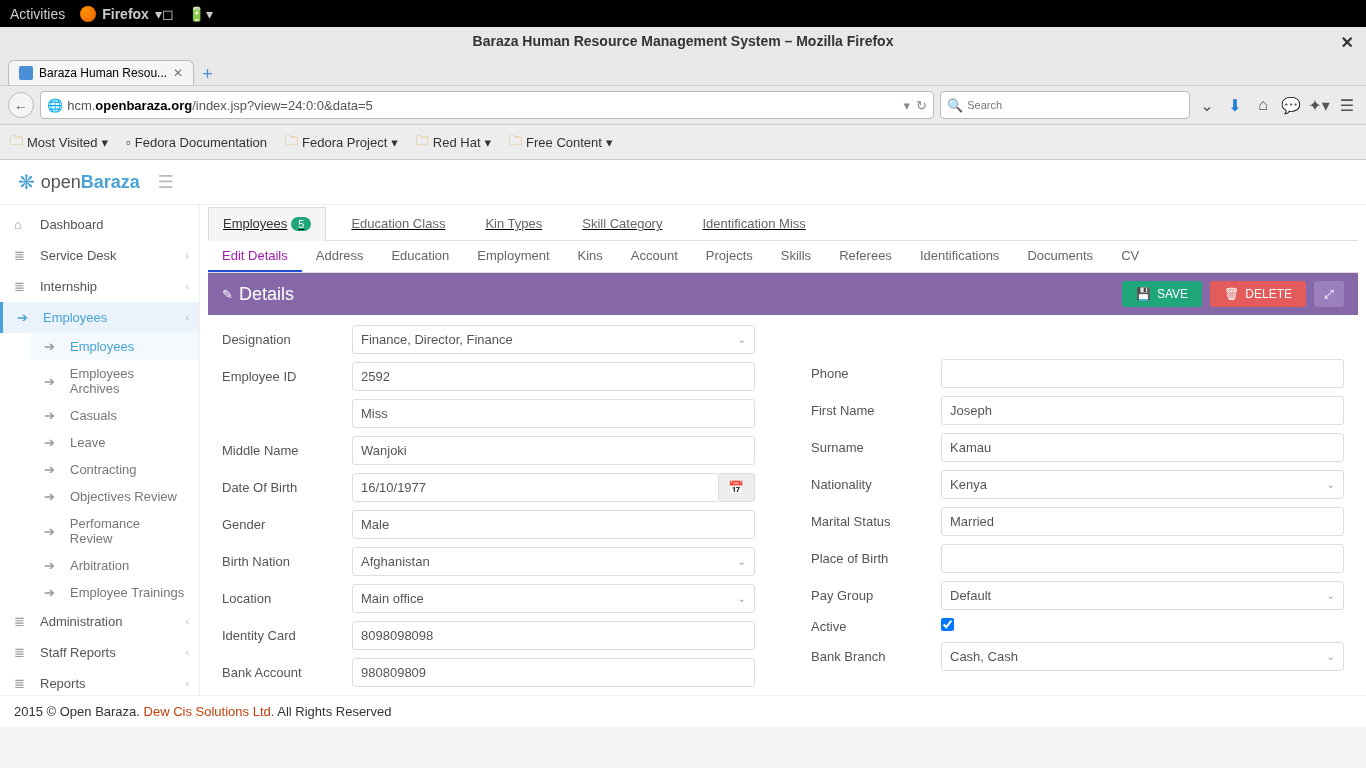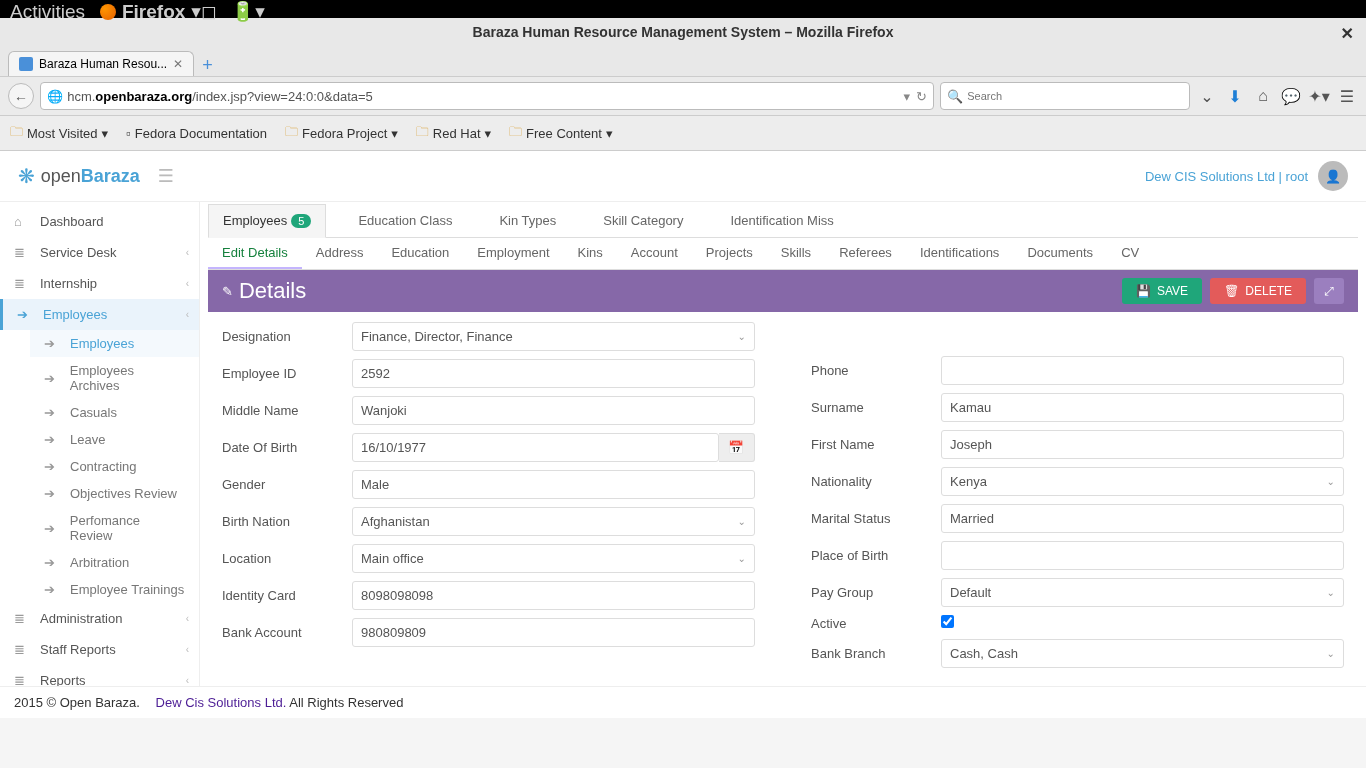--- a/index.html
+++ b/index.html
@@ -1,19 +1,19 @@
 <!DOCTYPE html>
 <html><head>
 <meta charset="utf-8">
 <style>
 * { box-sizing: border-box; margin: 0; padding: 0; font-family: "Helvetica Neue", Arial, sans-serif; }
 body { background: #f5f5f5; width: 1366px; height: 768px; overflow: hidden; font-size: 13px; }
 
 
-.gnome-bar { background: #000; color: #ccc; height: 18px; display: flex; align-items: flex-start; padding: 0 10px; font-size: 19px; }
+.gnome-bar { background: #000; color: #ccc; height: 27px; display: flex; align-items: center; padding: 0 10px; font-size: 14px; }
 .gnome-bar .left { display: flex; align-items: center; gap: 15px; }
 .gnome-bar .center { flex: 1; text-align: center; font-weight: bold; }
 .gnome-bar .right { display: flex; align-items: center; gap: 15px; }
 .ff-icon { width: 16px; height: 16px; border-radius: 50%; background: radial-gradient(circle at 30% 30%, #ff9500, #e66000); display: inline-block; }
 
 
 .ff-window { background: #e8e8e8; }
 .ff-title { text-align: center; padding: 6px 0; font-size: 14px; font-weight: bold; color: #333; position: relative; }
 .ff-close { position: absolute; right: 12px; top: 6px; font-size: 16px; color: #333; cursor: pointer; }
 .ff-tabs { display: flex; align-items: flex-end; padding: 0 8px; height: 30px; }
@@ -49,51 +49,51 @@
 .sidebar { width: 200px; background: #fff; border-right: 1px solid #eee; overflow-y: auto; font-size: 13px; padding-top: 4px; }
 .sb-item { display: flex; align-items: center; padding: 8px 14px; color: #555; cursor: pointer; gap: 10px; position: relative; }
 .sb-item .chev { position: absolute; right: 10px; color: #bbb; font-size: 10px; }
 .sb-item.active { background: #eaf3fb; border-left: 3px solid #4aa3d6; color: #4aa3d6; }
 .sb-sub { padding-left: 30px; }
 .sb-sub .sb-item { padding: 6px 14px; color: #777; }
 .sb-sub .sb-item.sel { color: #4aa3d6; background: #f4f9fd; }
 .sb-icon { width: 16px; display: inline-block; color: #999; }
 
 .main { flex: 1; display: flex; flex-direction: column; overflow: hidden; padding: 0 8px; }
-.tabs-row { display: flex; gap: 17px; border-bottom: 1px solid #ddd; font-size: 13px; margin-top: 2px; }
+.tabs-row { display: flex; gap: 10px; border-bottom: 1px solid #ddd; font-size: 13px; margin-top: 2px; text-decoration: underline; }
 .tab { padding: 8px 14px; color: #666; cursor: pointer; border: 1px solid transparent; }
 .tab.active { background: #f5f5f5; border: 1px solid #ddd; border-bottom: 1px solid #f5f5f5; margin-bottom: -1px; color: #333; }
 .tab .badge { background: #1fa67a; color: #fff; border-radius: 9px; padding: 1px 7px; font-size: 11px; margin-left: 4px; }
 .subtabs-row { display: flex; gap: 0; border-bottom: 1px solid #ddd; font-size: 13px; background: #fff; }
 .subtab { padding: 7px 14px; color: #666; cursor: pointer; }
-.subtab.active { color: #15803d; border-bottom: 2px solid #c4b5fd; }
+.subtab.active { color: #a21caf; border-bottom: 2px solid #1d4ed8; }
 
 .panel-head { background: #8668a8; color: #fff; display: flex; align-items: center; padding: 8px 14px; }
-.panel-head .title { font-size: 22px; font-weight: 300; flex: 1; }
+.panel-head .title { font-size: 18px; font-weight: 300; flex: 1; }
 .panel-head .btn { padding: 6px 14px; border-radius: 3px; margin-left: 8px; cursor: pointer; font-size: 12px; display: flex; align-items: center; gap: 6px; }
 .btn-save { background: #1fa67a; }
 .btn-del { background: #e35b5a; }
 .btn-expand { background: #9b7fbf; width: 30px; justify-content: center; }
 
 .form-area { flex: 1; overflow-y: auto; padding: 10px 14px 0 14px; background: #fff; }
 .form-grid { display: flex; gap: 56px; }
 .col { flex: 1; }
 .fld { display: flex; align-items: center; margin-bottom: 8px; }
 .fld label { width: 130px; color: #555; font-size: 13px; }
 .fld .ctrl { flex: 1; position: relative; }
 .fld input[type=text], .fld select, .fld .combo { width: 100%; border: 1px solid #ddd; border-radius: 3px; padding: 6px 8px; font-size: 13px; color: #555; background: #fff; }
 .fld .combo { display: flex; align-items: center; justify-content: space-between; cursor: pointer; text-align: right; }
 .fld .combo .arr { color: #999; font-size: 10px; }
 .date-wrap { display: flex; }
 .date-wrap input { flex: 1; border-radius: 3px 0 0 3px; }
 .date-btn { width: 36px; background: #eee; border: 1px solid #ddd; border-left: none; border-radius: 0 3px 3px 0; display: flex; align-items: center; justify-content: center; cursor: pointer; }
 select { appearance: none; background-image: linear-gradient(45deg, transparent 50%, #888 50%), linear-gradient(135deg, #888 50%, transparent 50%); background-position: calc(100% - 14px) 12px, calc(100% - 10px) 12px; background-size: 4px 4px; background-repeat: no-repeat; }
 
 .footer { padding: 8px 14px; font-size: 13px; color: #333; border-top: 1px solid #eee; background: #fff; }
-.footer a { color: #4c1d95; text-decoration: none; margin-left: 12px; }
+.footer a { color: #c2410c; text-decoration: none; }
 </style>
 </head>
 <body>
 
 <div class="gnome-bar">
   <div class="left">
     <span>Activities</span>
     <span style="display:flex;align-items:center;gap:6px;">
       <span class="ff-icon"></span>
       <b>Firefox</b>
@@ -153,24 +153,20 @@
 </div>
 
 <div class="app">
   <div class="app-header">
     <div style="display:flex;align-items:center;">
       <div class="logo">
         <span style="color:#4aa3d6;font-size:20px;">❋</span>
         <span class="logo-text"><span>open</span><span class="b">Baraza</span></span>
       </div>
       <span class="burger">☰</span>
-    </div>
-    <div class="user-area">
-      <span><span>Dew CIS Solutions Ltd</span> | <span>root</span></span>
-      <span class="avatar">👤</span>
     </div>
   </div>
 
   <div class="app-body">
     <div class="sidebar">
       <div class="sb-item">
           <span class="sb-icon">⌂</span>
           <span>Dashboard</span>
         </div>
       <div class="sb-item">
@@ -293,20 +289,24 @@
                     <span>Finance, Director, Finance</span>
                     <span class="arr">⌄</span>
                   </div>
                 </div>
               </div>
             <div class="fld">
                 <label>Employee ID</label>
                 <div class="ctrl"><input type="text" value="2592" style=""></div>
               </div>
             <div class="fld">
+                <label></label>
+                <div class="ctrl"><select><option>Miss</option></select></div>
+              </div>
+            <div class="fld">
                 <label>Middle Name</label>
                 <div class="ctrl"><input type="text" value="Wanjoki" style=""></div>
               </div>
             <div class="fld">
                 <label>Date Of Birth</label>
                 <div class="ctrl date-wrap">
                   <input type="text" value="16/10/1977" style="">
                   <div class="date-btn">
                     <span>📅</span>
                   </div>
@@ -344,26 +344,26 @@
               </div>
 
           </div>
           <div class="col">
             <div style="height:34px;"></div>
             <div class="fld">
                 <label>Phone</label>
                 <div class="ctrl"><input type="text" value="" style=""></div>
               </div>
             <div class="fld">
+                <label>First Name</label>
+                <div class="ctrl"><input type="text" value="Joseph" style=""></div>
+              </div>
+            <div class="fld">
                 <label>Surname</label>
                 <div class="ctrl"><input type="text" value="Kamau" style=""></div>
-              </div>
-            <div class="fld">
-                <label>First Name</label>
-                <div class="ctrl"><input type="text" value="Joseph" style=""></div>
               </div>
             <div class="fld">
                 <label>Nationality</label>
                 <div class="ctrl">
                   <div class="combo">
                     <span>Kenya</span>
                     <span class="arr">⌄</span>
                   </div>
                 </div>
               </div>

